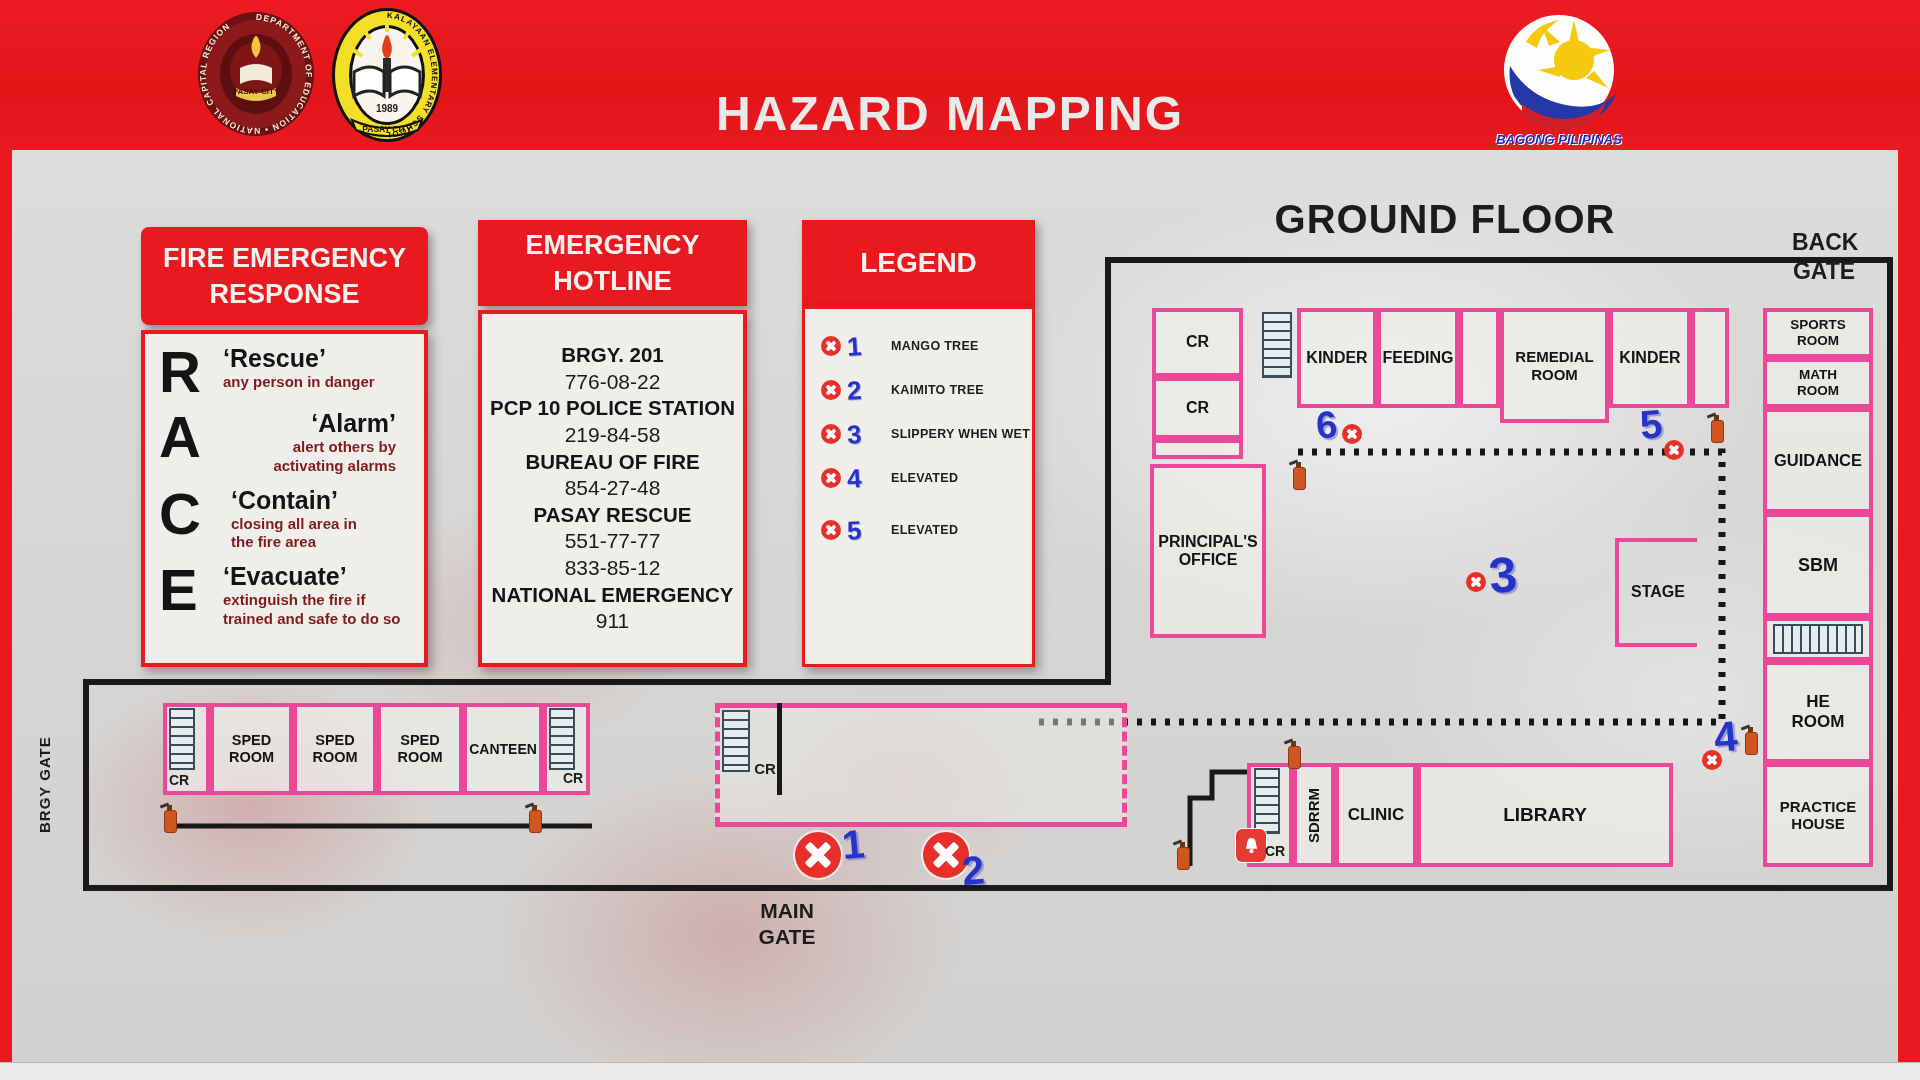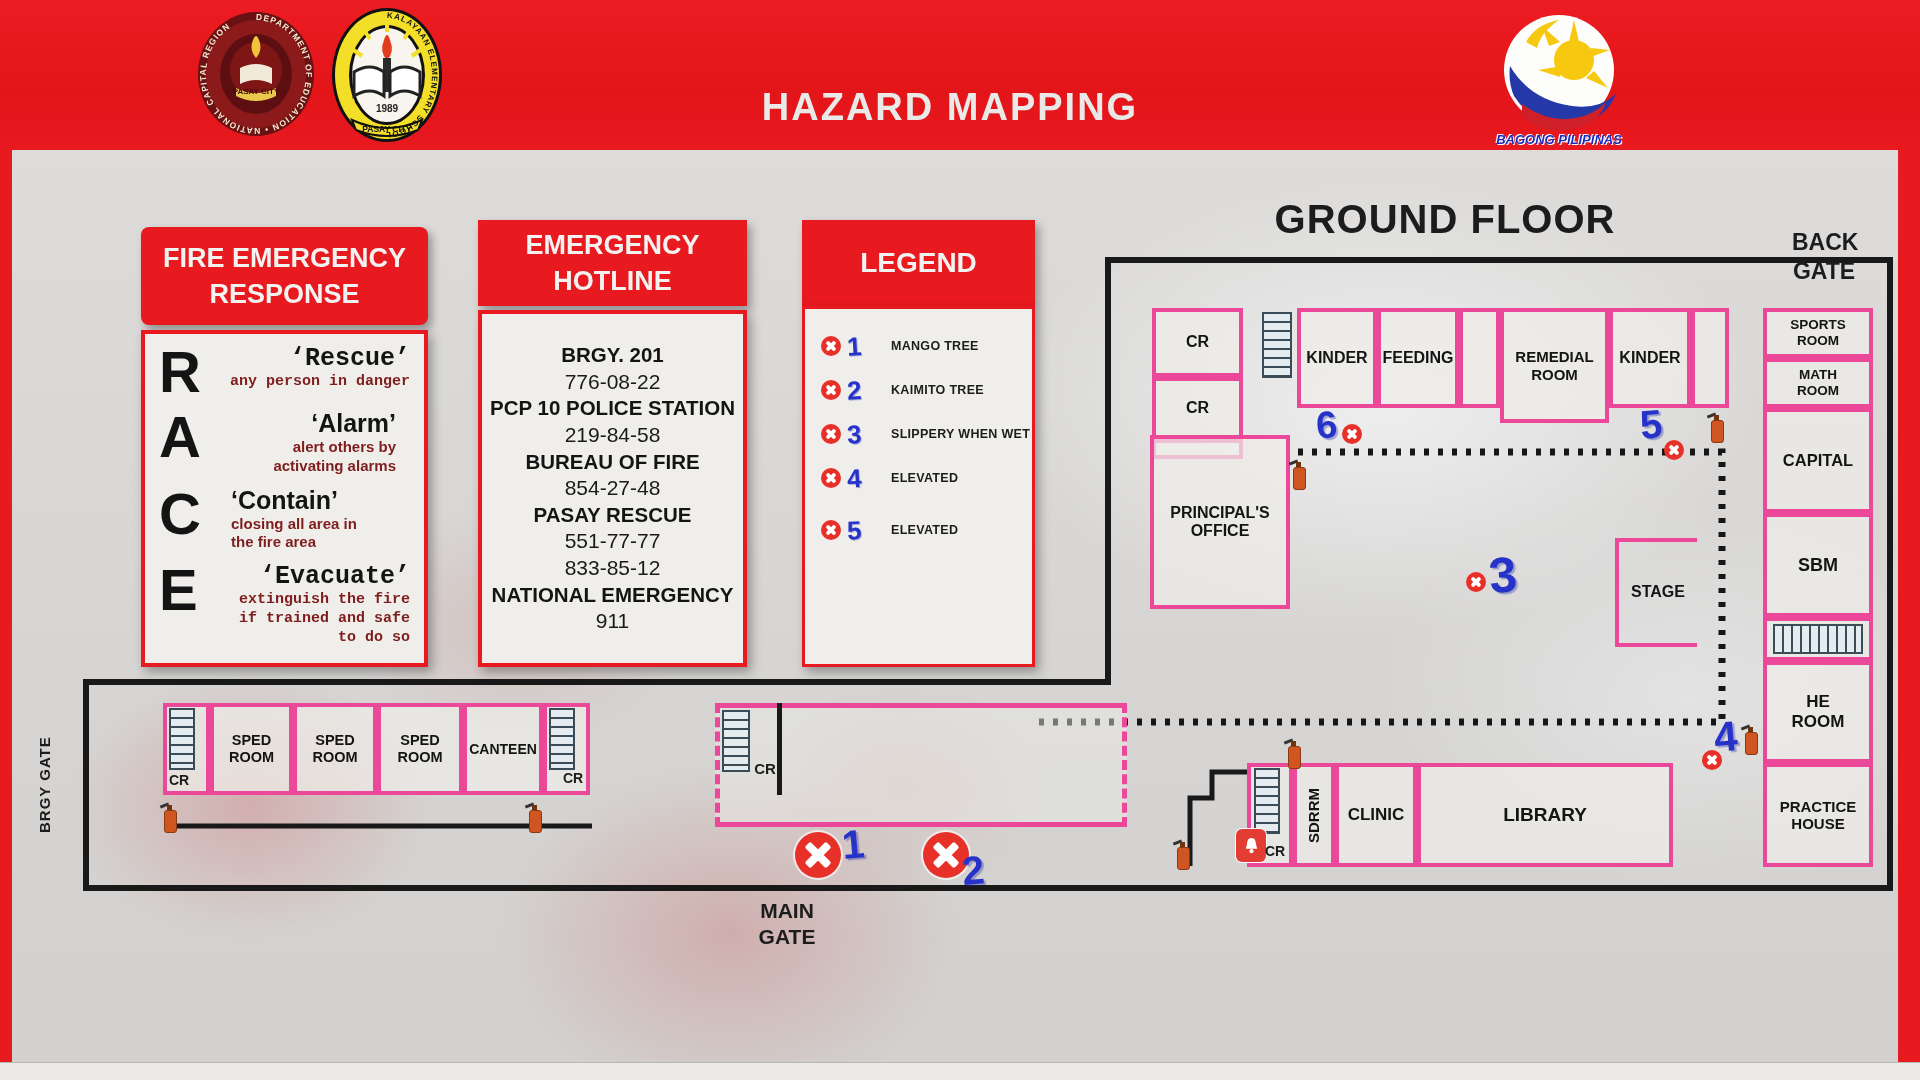--- a/index.html
+++ b/index.html
@@ -4,21 +4,21 @@
 <style>
   html,body{margin:0;padding:0;background:#888;}
   #poster{position:relative;width:1920px;height:1080px;overflow:hidden;
     font-family:"Liberation Sans","DejaVu Sans",sans-serif;background:#d8d7d5;}
   
   .hdr{position:absolute;left:0;top:0;width:1920px;height:150px;
     background:linear-gradient(180deg,#ec1c22 0%,#e41519 60%,#e8191f 100%);z-index:20;}
   .hdr-title{position:absolute;left:400px;top:16px;width:1100px;text-align:center;
     color:#e9eae8;font-weight:800;font-size:46px;letter-spacing:2px;}
   .hdr-sub{position:absolute;left:400px;top:86px;width:1100px;text-align:center;
-    color:#e9eae8;font-weight:800;font-size:38px;letter-spacing:2px;}
+    color:#e9eae8;font-weight:800;font-size:48px;letter-spacing:2px;}
   .logo{position:absolute;z-index:21;}
   
   .photo{position:absolute;left:0;top:150px;width:1920px;height:912px;
     background:
       radial-gradient(ellipse 260px 190px at 13% 72%, rgba(206,138,138,.50), transparent 70%),
       radial-gradient(ellipse 330px 240px at 38% 86%, rgba(201,130,130,.45), transparent 70%),
       radial-gradient(ellipse 240px 170px at 27% 52%, rgba(206,158,158,.35), transparent 70%),
       radial-gradient(ellipse 210px 150px at 47% 70%, rgba(210,165,160,.30), transparent 70%),
       radial-gradient(ellipse 500px 300px at 72% 28%, rgba(242,242,244,.85), transparent 75%),
       radial-gradient(ellipse 420px 260px at 88% 60%, rgba(236,236,238,.6), transparent 75%),
@@ -30,21 +30,21 @@
   .panel-hdr{position:absolute;background:#e8191f;color:#f2f2f0;display:flex;flex-direction:column;
     align-items:center;justify-content:center;font-weight:800;text-align:center;z-index:10;
     box-shadow:4px 5px 9px rgba(40,40,40,.40);}
   .panel-body{position:absolute;background:#efeeeb;border:4px solid #e8191f;z-index:10;
     box-shadow:4px 5px 10px rgba(40,40,40,.40);box-sizing:border-box;}
   .race-row{display:flex;margin:10px 6px 0 14px;}
   .race-letter{width:64px;font-size:58px;line-height:.95;font-weight:900;color:#141414;flex:0 0 64px;}
   .race-content{flex:1;padding-right:8px;}
   .race-word{font-size:25px;font-weight:800;color:#141414;}
   .race-desc{font-size:15px;font-weight:700;color:#7f1d1d;line-height:1.25;}
-  .al-c{text-align:right;font-family:Liberation Mono, monospace;} .al-r{text-align:right;} .al-l{text-align:left;}
+  .al-c{text-align:left;} .al-r{text-align:right;} .al-l{text-align:left;}
   .hl-body{display:flex;flex-direction:column;justify-content:center;height:100%;text-align:center;line-height:1.28;}
   .hl-name{font-size:20.5px;font-weight:800;color:#141414;}
   .hl-num{font-size:21px;font-weight:400;color:#1a1a1a;}
   .lg-row{display:flex;align-items:center;margin:14px 0 0 16px;height:30px;}
   .lg-num{color:#2733c8;font-weight:900;font-size:26px;width:30px;margin-left:6px;transform:rotate(-3deg);
     text-shadow:1px 1px 0 rgba(39,51,200,.35);}
   .lg-label{font-size:12.5px;font-weight:800;color:#1c1c1c;margin-left:14px;letter-spacing:.3px;}
   
   .room{position:absolute;border:4px solid #ec4899;background:rgba(238,237,233,.72);
     display:flex;align-items:center;justify-content:center;text-align:center;
@@ -253,21 +253,21 @@
   </div>
   <div class="map-label vtext" style="left:36px;top:720px;height:130px;font-size:15px;letter-spacing:1px;">BRGY GATE</div>
 
   <div class="room" style="left:1152px;top:308px;width:91px;height:69px;font-size:16px;">
       <span>CR</span>
     </div>
   <div class="room" style="left:1152px;top:377px;width:91px;height:62px;font-size:16px;">
       <span>CR</span>
     </div>
   <div class="room" style="left:1152px;top:439px;width:91px;height:20px;"></div>
-  <div class="room" style="left:1150px;top:435px;width:140px;height:174px;font-size:16px;">
+  <div class="room" style="left:1150px;top:464px;width:116px;height:174px;font-size:16px;">
       <span style="max-width:108px;">PRINCIPAL'S OFFICE</span>
     </div>
   <div class="stv" style="left:1262px;top:312px;width:30px;height:66px;"></div>
   <div class="room" style="left:1297px;top:308px;width:80px;height:100px;font-size:16px;">
       <span>KINDER</span>
     </div>
   <div class="room" style="left:1377px;top:308px;width:82px;height:100px;font-size:16px;">
       <span>FEEDING</span>
     </div>
   <div class="room" style="left:1459px;top:308px;width:41px;height:100px;"></div>
@@ -279,21 +279,21 @@
     </div>
   <div class="room" style="left:1691px;top:308px;width:38px;height:100px;"></div>
 
   <div class="room" style="left:1763px;top:308px;width:110px;height:50px;font-size:13.5px;">
       <span style="max-width:70px;">SPORTS ROOM</span>
     </div>
   <div class="room" style="left:1763px;top:358px;width:110px;height:50px;font-size:13.5px;">
       <span style="max-width:60px;">MATH ROOM</span>
     </div>
   <div class="room" style="left:1763px;top:408px;width:110px;height:105px;font-size:16.5px;">
-      <span>CAPITAL</span>
+      <span>GUIDANCE</span>
     </div>
   <div class="room" style="left:1763px;top:513px;width:110px;height:104px;font-size:18px;">
       <span>SBM</span>
     </div>
   <div class="room" style="left:1763px;top:617px;width:110px;height:44px;"></div>
   <div class="sth" style="left:1773px;top:624px;width:90px;height:30px;"></div>
   <div class="room" style="left:1763px;top:661px;width:110px;height:102px;font-size:17px;">
       <span style="max-width:56px;">HE ROOM</span>
     </div>
   <div class="room" style="left:1763px;top:763px;width:110px;height:104px;font-size:15px;">

